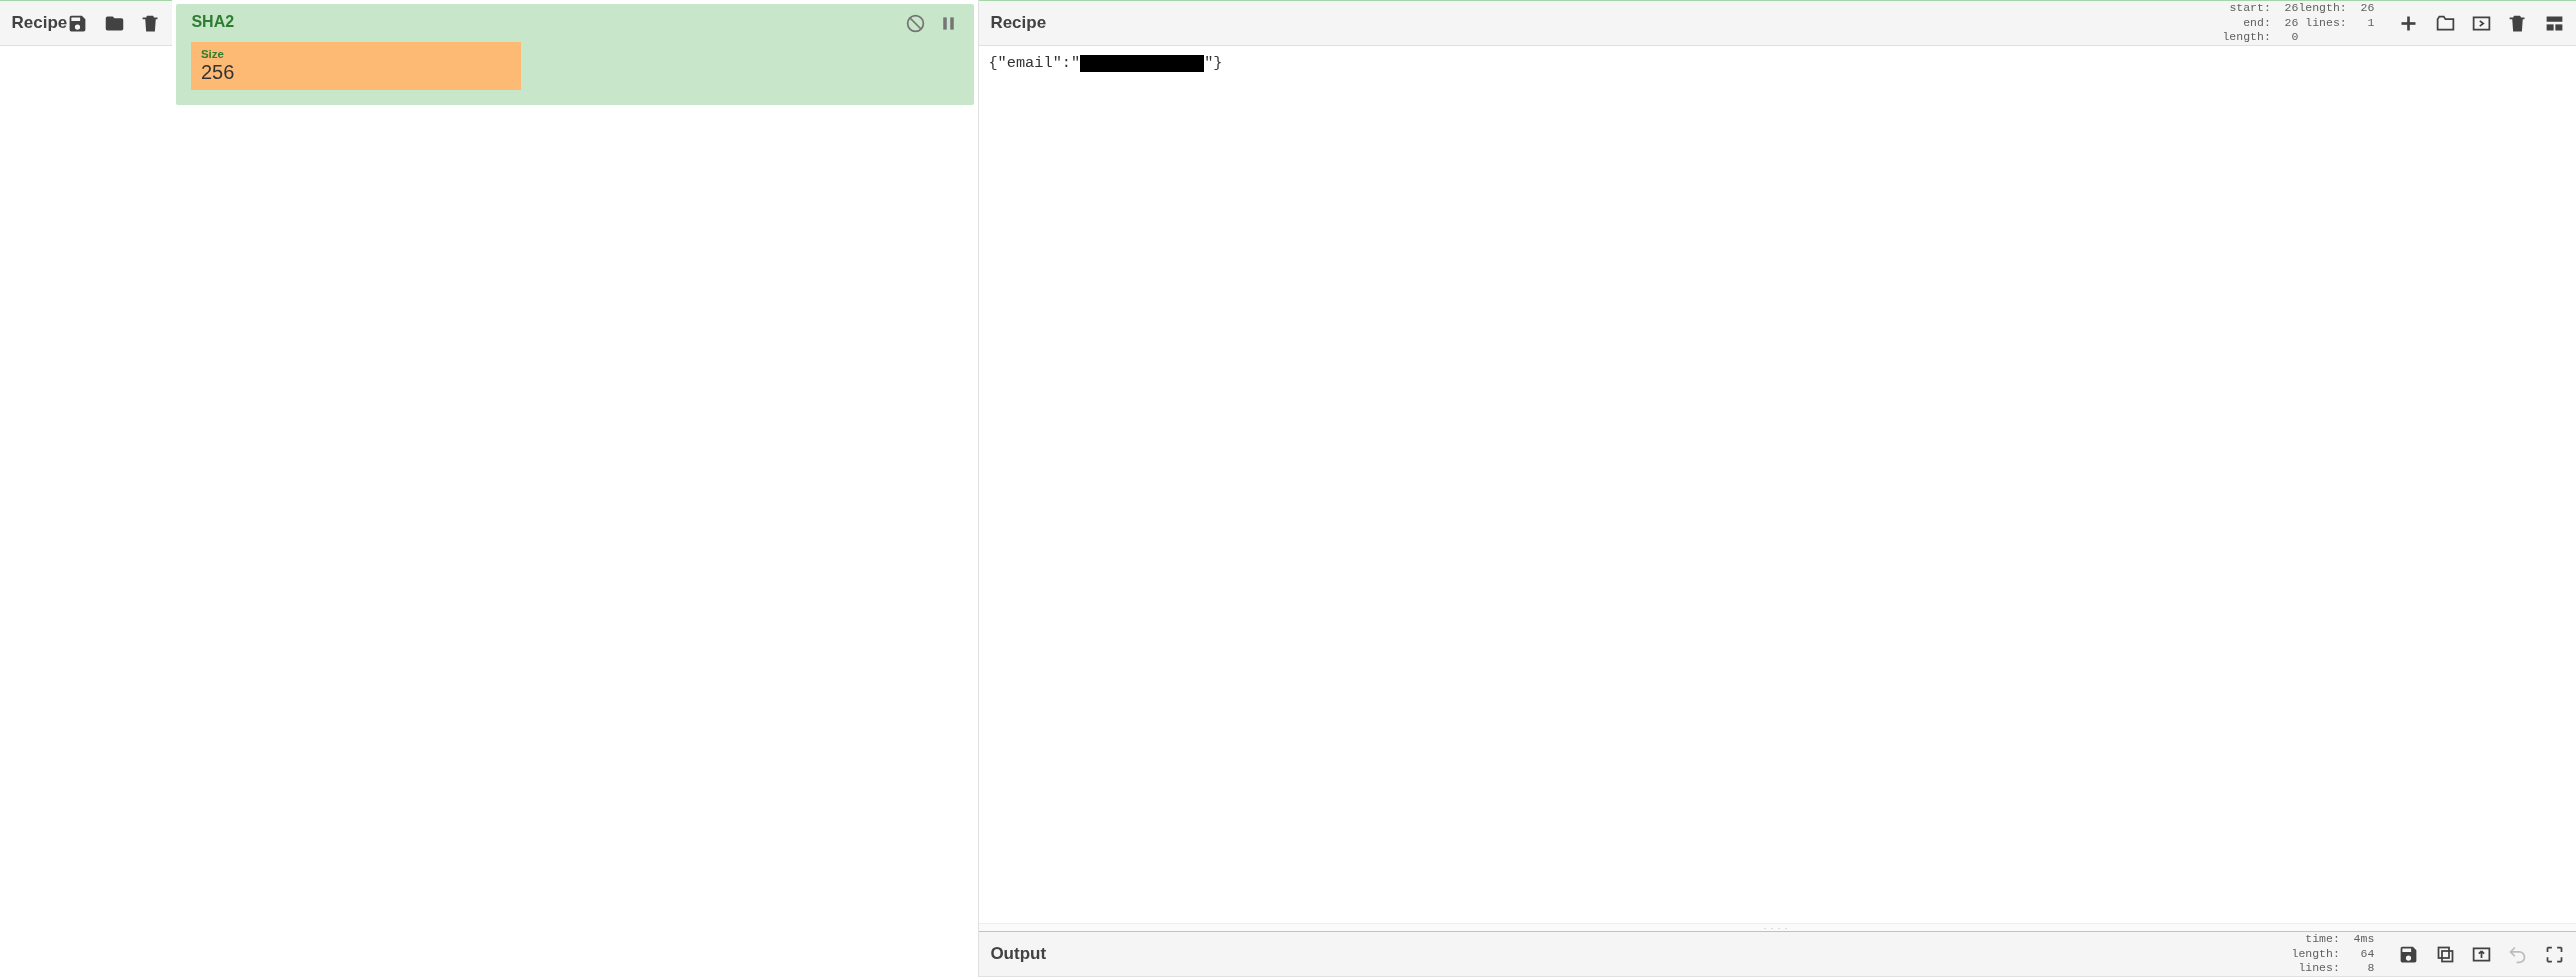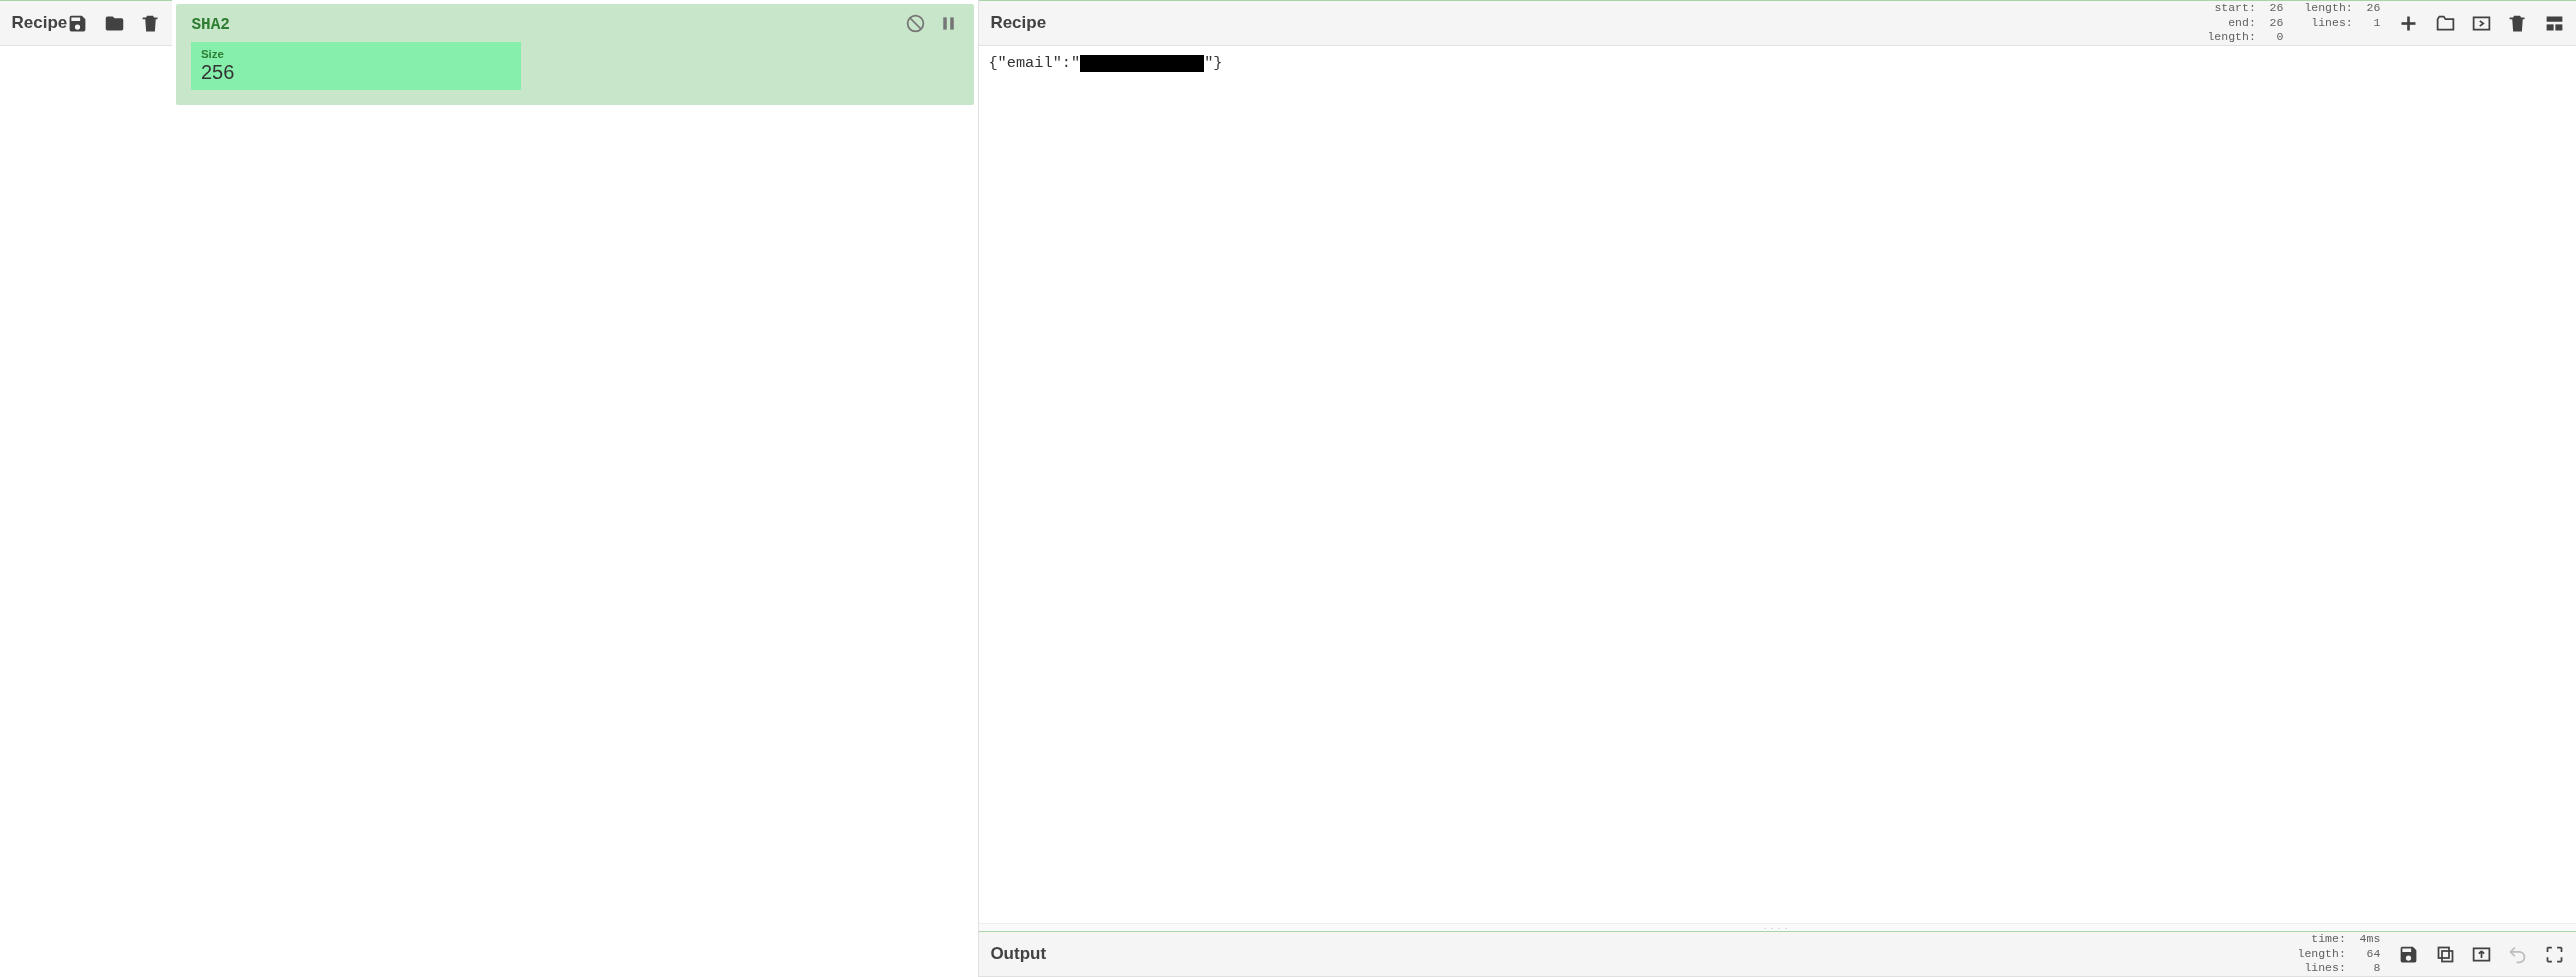--- a/index.html
+++ b/index.html
@@ -31,45 +31,45 @@
     border-right: 1px solid #e0e0e0;
   }
   .recipe-body { flex: 1; overflow: auto; background: #fff; padding: 3.8px; }
 
   .op-block {
     background: #c8e6c9;
     border-radius: 1.9px;
     padding: 9.5px 15.3px 15.3px 15.3px;
     position: relative;
   }
-  .op-header { display: flex; align-items: flex-end; margin-bottom: 7.6px; font-family: Liberation Mono, monospace; }
+  .op-header { display: flex; align-items: flex-start; margin-bottom: 7.6px; }
   .op-title { color: #2e7d32; font-weight: 700; font-size: 16px; }
   .op-icons { margin-left: auto; display: flex; gap: 11.5px; color: #757575; }
   .arg-box {
-    background: #86efac;
+    background: #fdba74;
     width: 43%;
     padding: 5.7px 9.5px;
     border: none;
     display: flex;
     flex-direction: column;
     gap: 1.9px;
   }
   .arg-label { color: #2e7d32; font-size: 11.5px; font-weight: 600; }
   .arg-value { font-size: 20px; color: #333; }
 
   
   .right-col { flex: 1; display: flex; flex-direction: column; }
 
   .stats-block {
     font-family: "SFMono-Regular", Consolas, "Liberation Mono", Menlo, monospace;
     font-size: 11.5px;
     color: #616161;
     display: flex;
-    gap: 21px;
-    margin-right: 18px;
+    gap: 0;
+    margin-right: 24px;
     line-height: 1.25;
   }
   .stats-col { text-align: right; white-space: pre; }
 
   .icon-row { display: flex; gap: 15.3px; align-items: center; color: #424242; }
   .icon-btn { width: 21px; height: 21px; display: flex; align-items: center; justify-content: center; cursor: pointer; }
   .icon-btn svg { width: 21px; height: 21px; }
   .icon-disabled { color: #bdbdbd; }
 
   .input-body {

